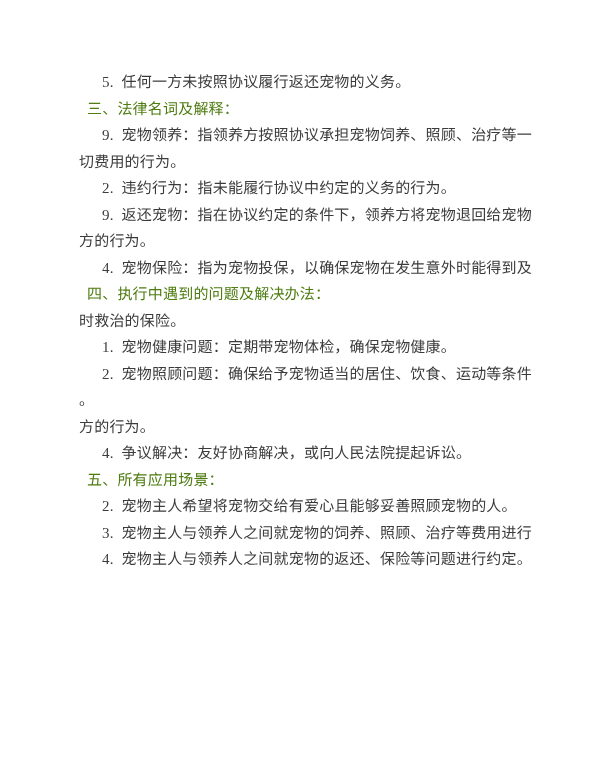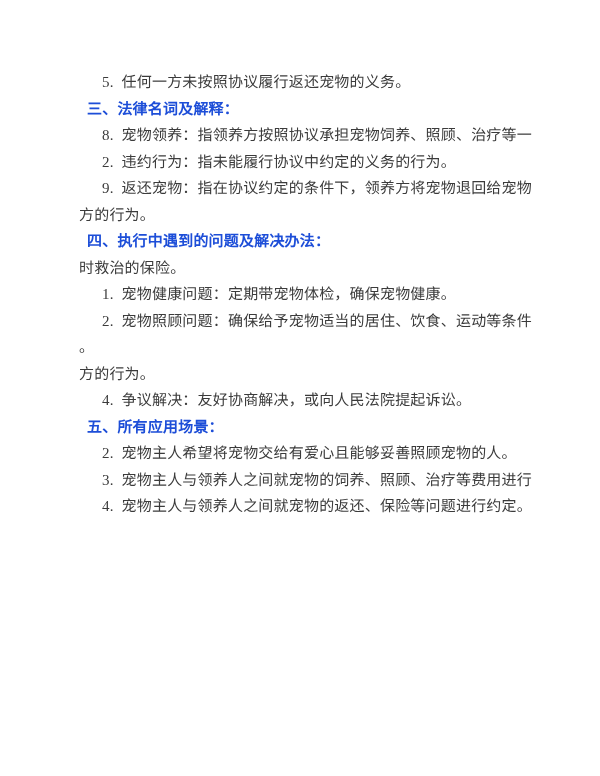--- a/index.html
+++ b/index.html
@@ -29,34 +29,36 @@
     letter-spacing: 0.2px;
   }
   .line.first {
     padding-left: 23px;
   }
   .line.cont {
     padding-left: 0;
   }
   .line.heading {
     padding-left: 8px;
-    font-weight: bold;
-    color: #1d4ed8;
+    font-weight: normal;
+    color: #4d7c0f;
   }
 </style>
 </head>
 <body>
 
 <div class="page">
   <div class="line first">5.  任何一方未按照协议履行返还宠物的义务。</div>
   <div class="line heading">三、法律名词及解释：</div>
-  <div class="line first">8.  宠物领养：指领养方按照协议承担宠物饲养、照顾、治疗等一</div>
+  <div class="line first">9.  宠物领养：指领养方按照协议承担宠物饲养、照顾、治疗等一</div>
+  <div class="line cont">切费用的行为。</div>
   <div class="line first">2.  违约行为：指未能履行协议中约定的义务的行为。</div>
   <div class="line first">9.  返还宠物：指在协议约定的条件下，领养方将宠物退回给宠物</div>
   <div class="line cont">方的行为。</div>
+  <div class="line first">4.  宠物保险：指为宠物投保，以确保宠物在发生意外时能得到及</div>
   <div class="line heading">四、执行中遇到的问题及解决办法：</div>
   <div class="line cont">时救治的保险。</div>
   <div class="line first">1.  宠物健康问题：定期带宠物体检，确保宠物健康。</div>
   <div class="line first">2.  宠物照顾问题：确保给予宠物适当的居住、饮食、运动等条件</div>
   <div class="line cont">。</div>
   <div class="line cont">方的行为。</div>
   <div class="line first">4.  争议解决：友好协商解决，或向人民法院提起诉讼。</div>
   <div class="line heading">五、所有应用场景：</div>
   <div class="line first">2.  宠物主人希望将宠物交给有爱心且能够妥善照顾宠物的人。</div>
   <div class="line first">3.  宠物主人与领养人之间就宠物的饲养、照顾、治疗等费用进行</div>

